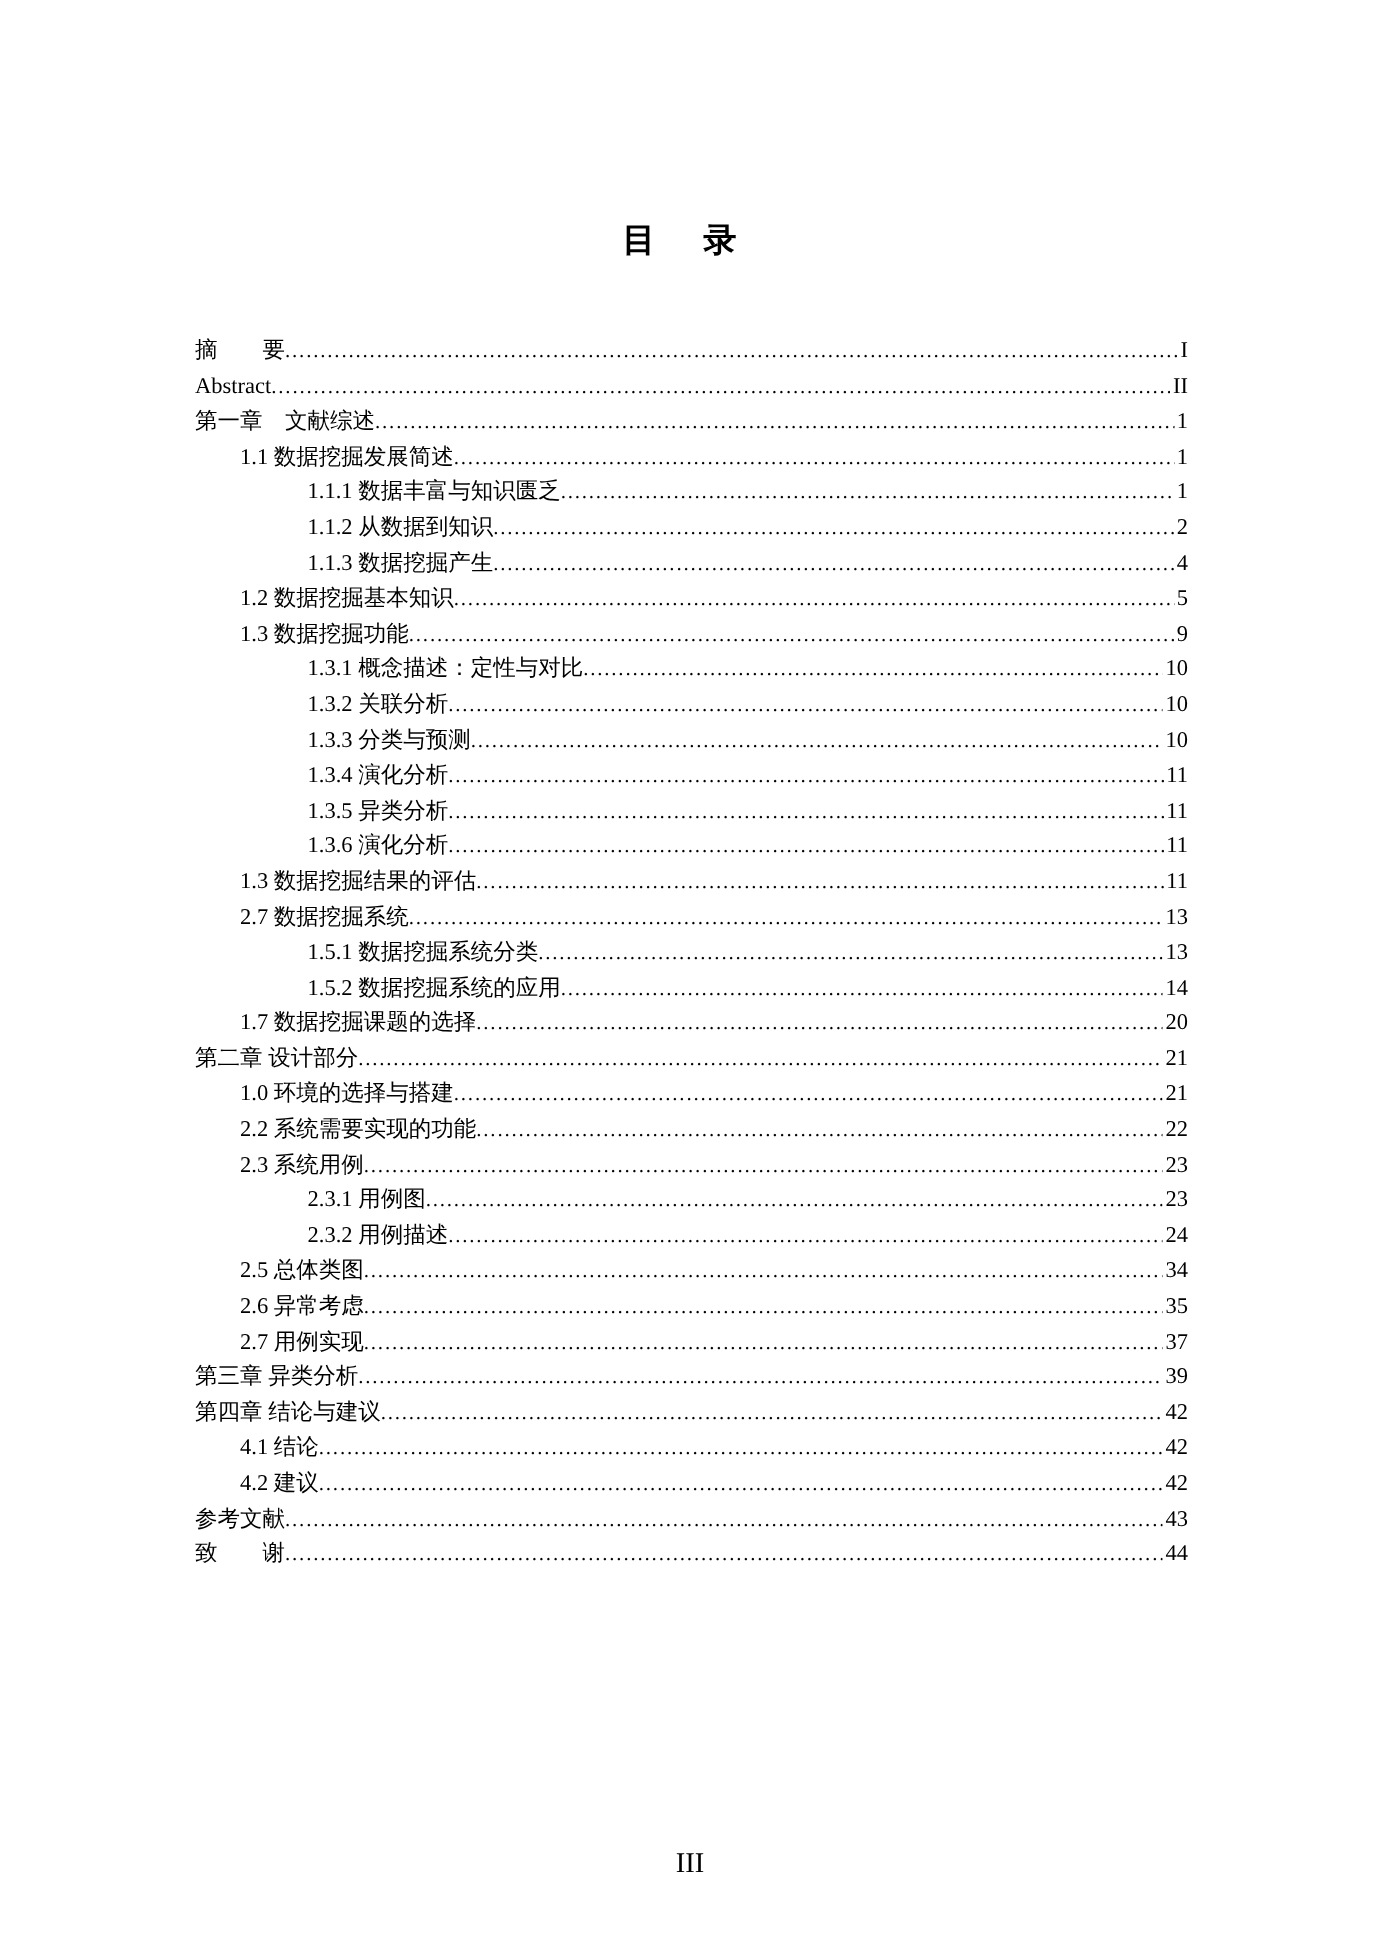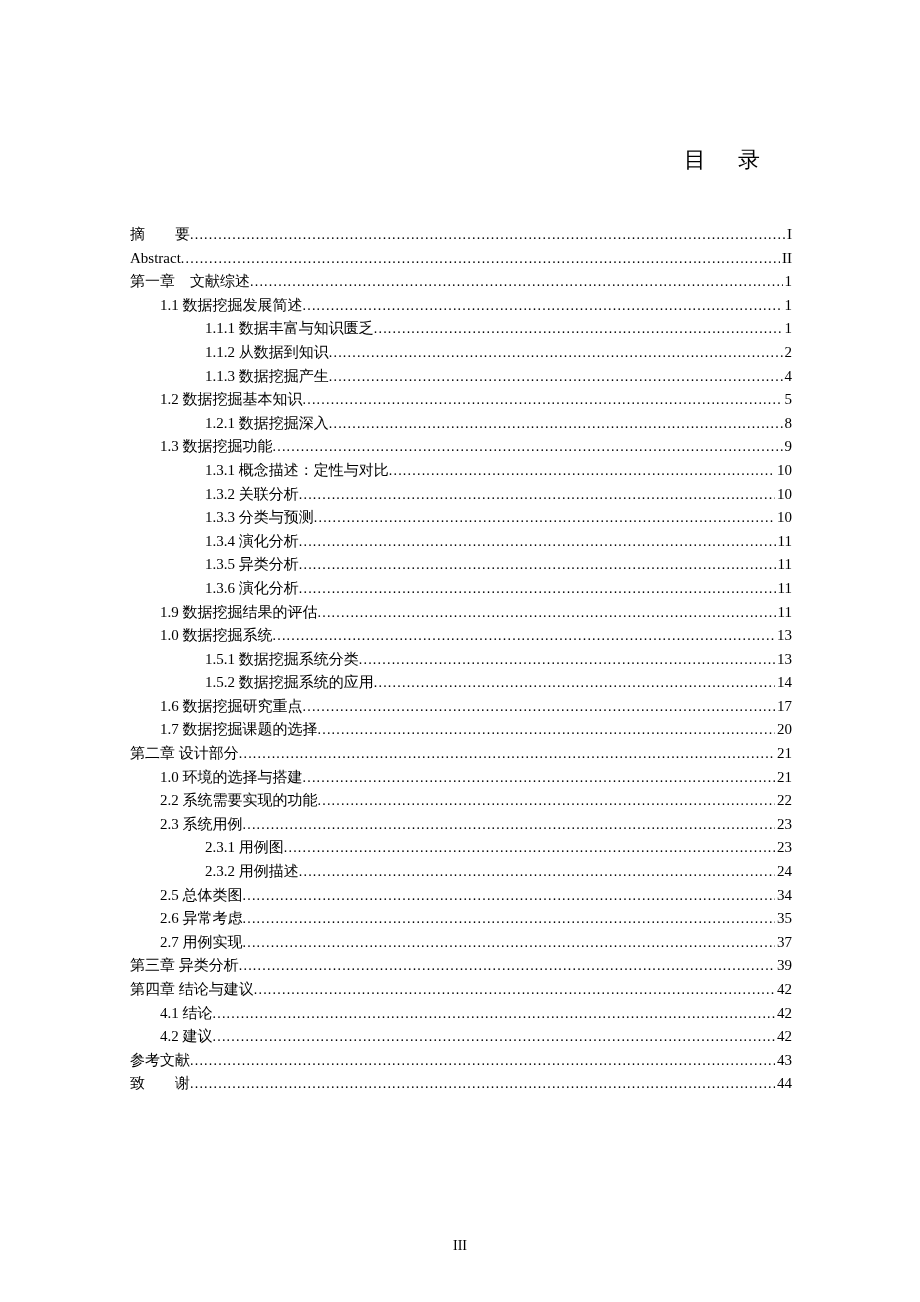--- a/index.html
+++ b/index.html
@@ -12,23 +12,23 @@
       height: 1302px;
       background: #ffffff;
       font-family: "SimSun", "宋体", serif;
       color: #000000;
       position: relative;
     }
     .page {
       padding: 145px 128px 0 130px;
     }
     .title {
-      text-align: right;
+      text-align: center;
       font-size: 22px;
-      font-weight: normal;
+      font-weight: bold;
       letter-spacing: 32px;
       margin-bottom: 48px;
       padding-left: 16px;
     }
     .toc {
       font-size: 15px;
       line-height: 23.6px;
     }
     .toc-line {
       display: flex;
@@ -53,21 +53,21 @@
     }
     .indent-0 { padding-left: 0; }
     .indent-1 { padding-left: 30px; }
     .indent-2 { padding-left: 75px; }
     .page-number {
       position: absolute;
       bottom: 48px;
       left: 0;
       right: 0;
       text-align: center;
-      font-size: 14px;
+      font-size: 19px;
       font-family: "Times New Roman", serif;
     }
   </style>
 </head>
 <body>
 
 <div class="page">
   <h1 class="title">目录</h1>
   <div class="toc" id="toc-container">
       <div class="toc-line indent-0">
@@ -103,25 +103,20 @@
       <div class="toc-line indent-2">
         <span class="toc-label">1.1.3 数据挖掘产生</span>
         <span class="toc-dots"></span>
         <span class="toc-page">4</span>
       </div>
       <div class="toc-line indent-1">
         <span class="toc-label">1.2 数据挖掘基本知识</span>
         <span class="toc-dots"></span>
         <span class="toc-page">5</span>
       </div>
-      <div class="toc-line indent-2">
-        <span class="toc-label">1.2.1 数据挖掘深入</span>
-        <span class="toc-dots"></span>
-        <span class="toc-page">8</span>
-      </div>
       <div class="toc-line indent-1">
         <span class="toc-label">1.3 数据挖掘功能</span>
         <span class="toc-dots"></span>
         <span class="toc-page">9</span>
       </div>
       <div class="toc-line indent-2">
         <span class="toc-label">1.3.1 概念描述：定性与对比</span>
         <span class="toc-dots"></span>
         <span class="toc-page">10</span>
       </div>
@@ -144,43 +139,38 @@
         <span class="toc-label">1.3.5 异类分析</span>
         <span class="toc-dots"></span>
         <span class="toc-page">11</span>
       </div>
       <div class="toc-line indent-2">
         <span class="toc-label">1.3.6 演化分析</span>
         <span class="toc-dots"></span>
         <span class="toc-page">11</span>
       </div>
       <div class="toc-line indent-1">
-        <span class="toc-label">1.9 数据挖掘结果的评估</span>
-        <span class="toc-dots"></span>
-        <span class="toc-page">11</span>
-      </div>
-      <div class="toc-line indent-1">
-        <span class="toc-label">1.0 数据挖掘系统</span>
+        <span class="toc-label">1.3 数据挖掘结果的评估</span>
+        <span class="toc-dots"></span>
+        <span class="toc-page">11</span>
+      </div>
+      <div class="toc-line indent-1">
+        <span class="toc-label">2.7 数据挖掘系统</span>
         <span class="toc-dots"></span>
         <span class="toc-page">13</span>
       </div>
       <div class="toc-line indent-2">
         <span class="toc-label">1.5.1 数据挖掘系统分类</span>
         <span class="toc-dots"></span>
         <span class="toc-page">13</span>
       </div>
       <div class="toc-line indent-2">
         <span class="toc-label">1.5.2 数据挖掘系统的应用</span>
         <span class="toc-dots"></span>
         <span class="toc-page">14</span>
-      </div>
-      <div class="toc-line indent-1">
-        <span class="toc-label">1.6 数据挖掘研究重点</span>
-        <span class="toc-dots"></span>
-        <span class="toc-page">17</span>
       </div>
       <div class="toc-line indent-1">
         <span class="toc-label">1.7 数据挖掘课题的选择</span>
         <span class="toc-dots"></span>
         <span class="toc-page">20</span>
       </div>
       <div class="toc-line indent-0">
         <span class="toc-label">第二章 设计部分</span>
         <span class="toc-dots"></span>
         <span class="toc-page">21</span>

